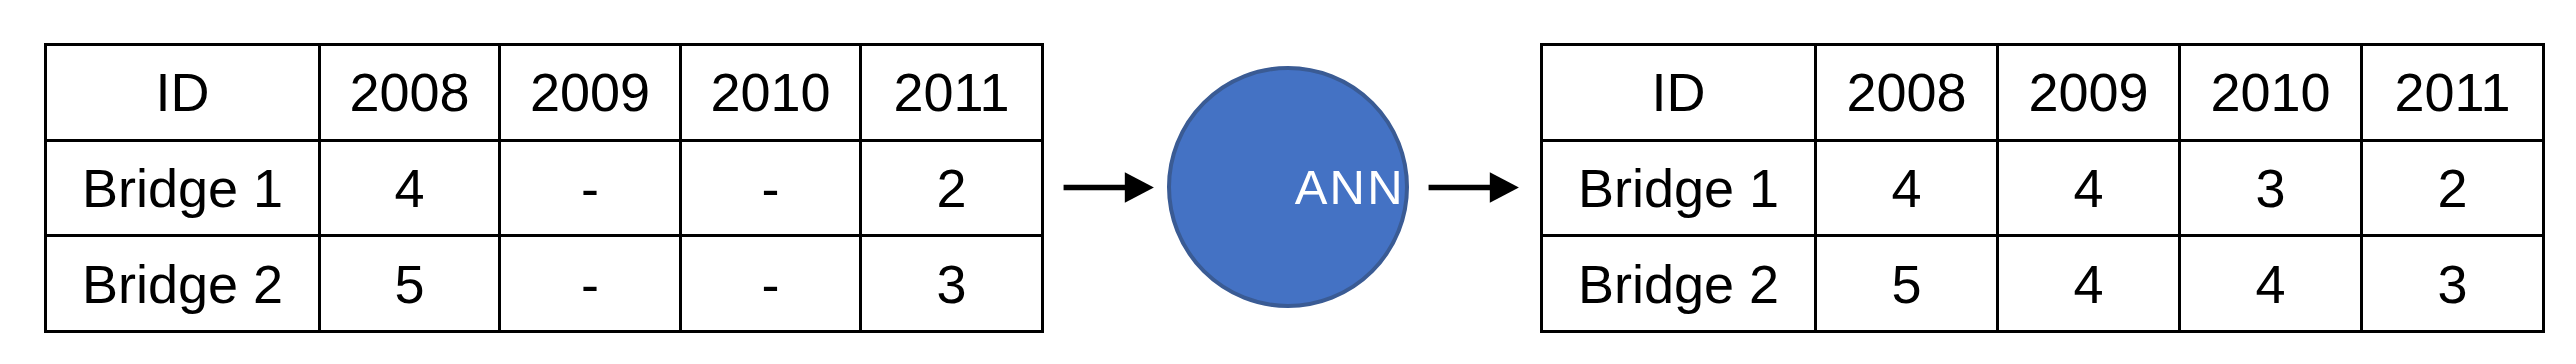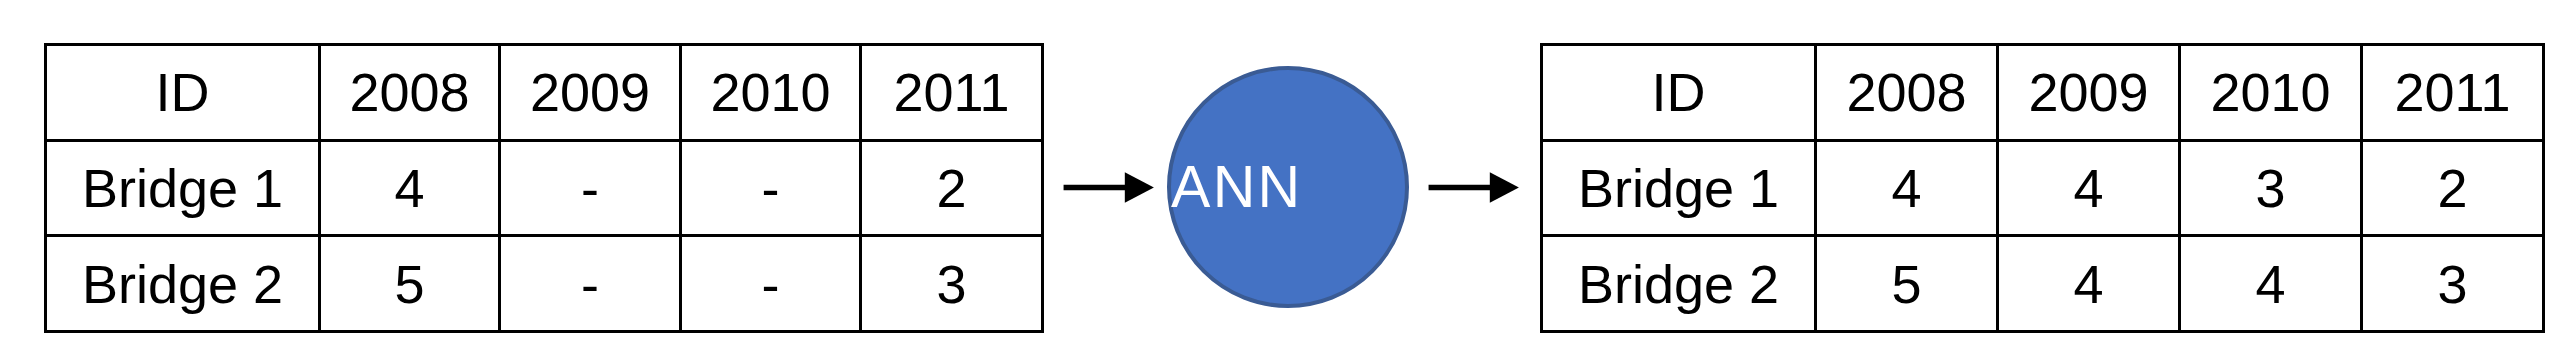--- a/index.html
+++ b/index.html
@@ -40,22 +40,22 @@
   .ann-circle {
     position: absolute;
     left: 1167px; top: 66px;
     width: 242px; height: 242px;
     border-radius: 50%;
     border: 4.6px solid #3A5B94;
     background: #4472C4;
     color: #ffffff;
     display: flex;
     align-items: center;
-    justify-content: flex-start;
-    font-size: 59px;
+    justify-content: flex-end;
+    font-size: 49px;
     letter-spacing: 2.3px;
   }
 
   .arrow {
     position: absolute;
     width: 93px; height: 49px;
     color: #000000;
   }
   #arrow-left  { left: 1063px; top: 163px; }
   #arrow-right { left: 1428px; top: 163px; }

